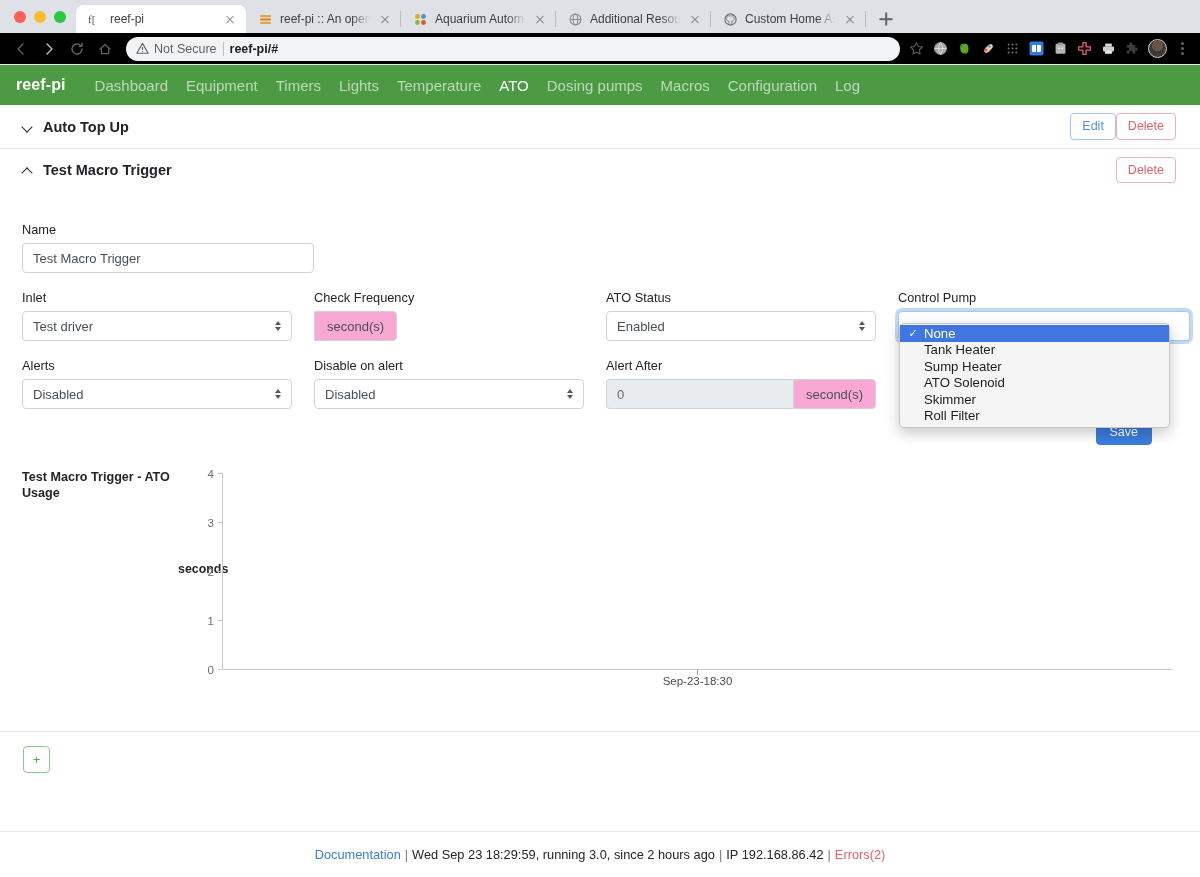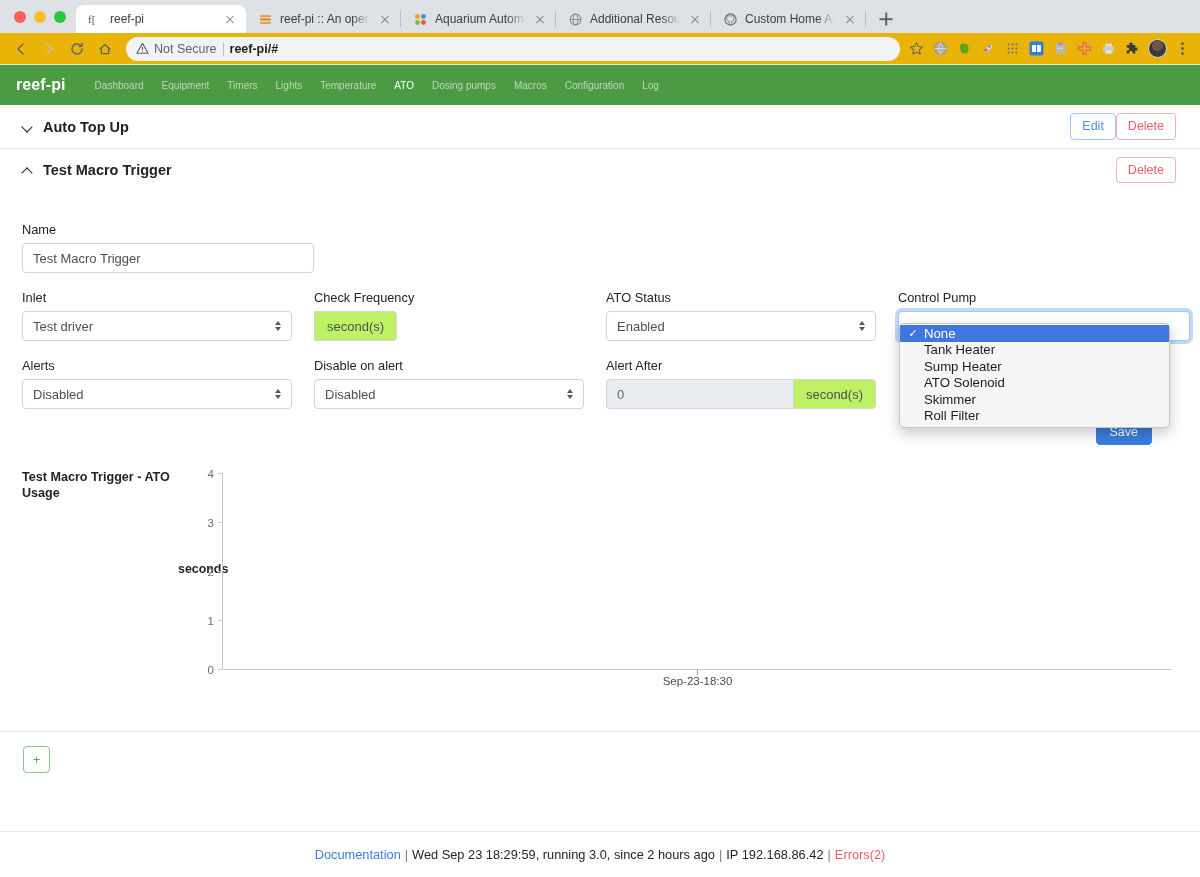--- a/index.html
+++ b/index.html
@@ -49,21 +49,21 @@
   .tab .tabclose::before { transform:rotate(45deg); }
   .tab .tabclose::after  { transform:rotate(-45deg); }
   .newtab { width:28px; height:28px; position:relative; margin-left:6px; }
   .newtab::before, .newtab::after {
     content:""; position:absolute; background:#5f6368; left:50%; top:50%;
   }
   .newtab::before { width:13px; height:1.6px; transform:translate(-50%,-50%); }
   .newtab::after  { width:1.6px; height:13px; transform:translate(-50%,-50%); }
 
   .toolbar {
-    height:32px; background:#eab308; display:flex; align-items:center;
+    height:32px; background:#000000; display:flex; align-items:center;
     padding:0 8px; gap:2px; border-bottom:1px solid #e8eaed;
   }
   .navbtn { width:26px; height:26px; position:relative; color:#5f6368; display:flex; align-items:center; justify-content:center; }
   .omnibox {
     flex:1; height:24px; background:#f1f3f4; border-radius:13px;
     display:flex; align-items:center; padding:0 10px; margin:0 6px; gap:6px;
     font-size:12.5px; color:#3c4043;
   }
   .notsecure { display:flex; align-items:center; gap:5px; color:#5f6368; font-size:12.5px; }
   .omnisep { width:1px; height:14px; background:#bdc1c6; }
@@ -79,21 +79,21 @@
   .kebab i { width:3px; height:3px; border-radius:50%; background:#5f6368; display:block; }
 
   
   .app { position:relative; height:812px; background:#fff; }
   .appnav {
     height:40px; background:#4c9a43; display:flex; align-items:center;
     padding:0 16px; gap:0; color:#fff;
   }
   .brand { font-size:16px; font-weight:bold; color:#fff; margin-right:20px; letter-spacing:.1px; }
   .navlink {
-    font-size:10px; color:rgba(255,255,255,.62); padding:0 9px; white-space:nowrap;
+    font-size:15px; color:rgba(255,255,255,.62); padding:0 9px; white-space:nowrap;
   }
   .navlink.active { color:#ffffff; }
 
   .section-hdr {
     height:44px; display:flex; align-items:center; justify-content:space-between;
     padding:0 24px 0 22px; border-bottom:1px solid #e9e9e9;
   }
   .section-title { display:flex; align-items:center; gap:10px; font-size:14.5px; font-weight:bold; color:#212529; }
   .chev { width:11px; height:11px; position:relative; color:#212529; display:inline-block; }
   .chev::before {
@@ -128,21 +128,21 @@
   }
   .select { justify-content:space-between; }
   .select .arrows { display:flex; flex-direction:column; gap:2px; align-items:center; color:#55595c; }
   .arrow-up, .arrow-down { width:0; height:0; border-left:3.4px solid transparent; border-right:3.4px solid transparent; }
   .arrow-up { border-bottom:4.4px solid #55595c; }
   .arrow-down { border-top:4.4px solid #55595c; }
 
   .input-group { display:flex; width:100%; }
   .input-group .inputbox { border-radius:4px 0 0 4px; border-right:none; flex:1; }
   .input-group .addon {
-    height:30px; background:#bef264; border:1px solid #ced4da; border-radius:0 4px 4px 0;
+    height:30px; background:#f9a8d4; border:1px solid #ced4da; border-radius:0 4px 4px 0;
     display:flex; align-items:center; padding:0 12px; font-size:13px; color:#495057;
   }
   .inputbox.readonly { background:#e9ecef; color:#636a70; }
 
   .mt { margin-top:17px; }
   .saverow { display:flex; justify-content:flex-end; padding:10px 24px 0 0; }
 
   
   .select-wrap { position:relative; }
   .select.focused { border:1px solid #a8c7f0; box-shadow:0 0 0 3px rgba(120,170,235,.45); }

